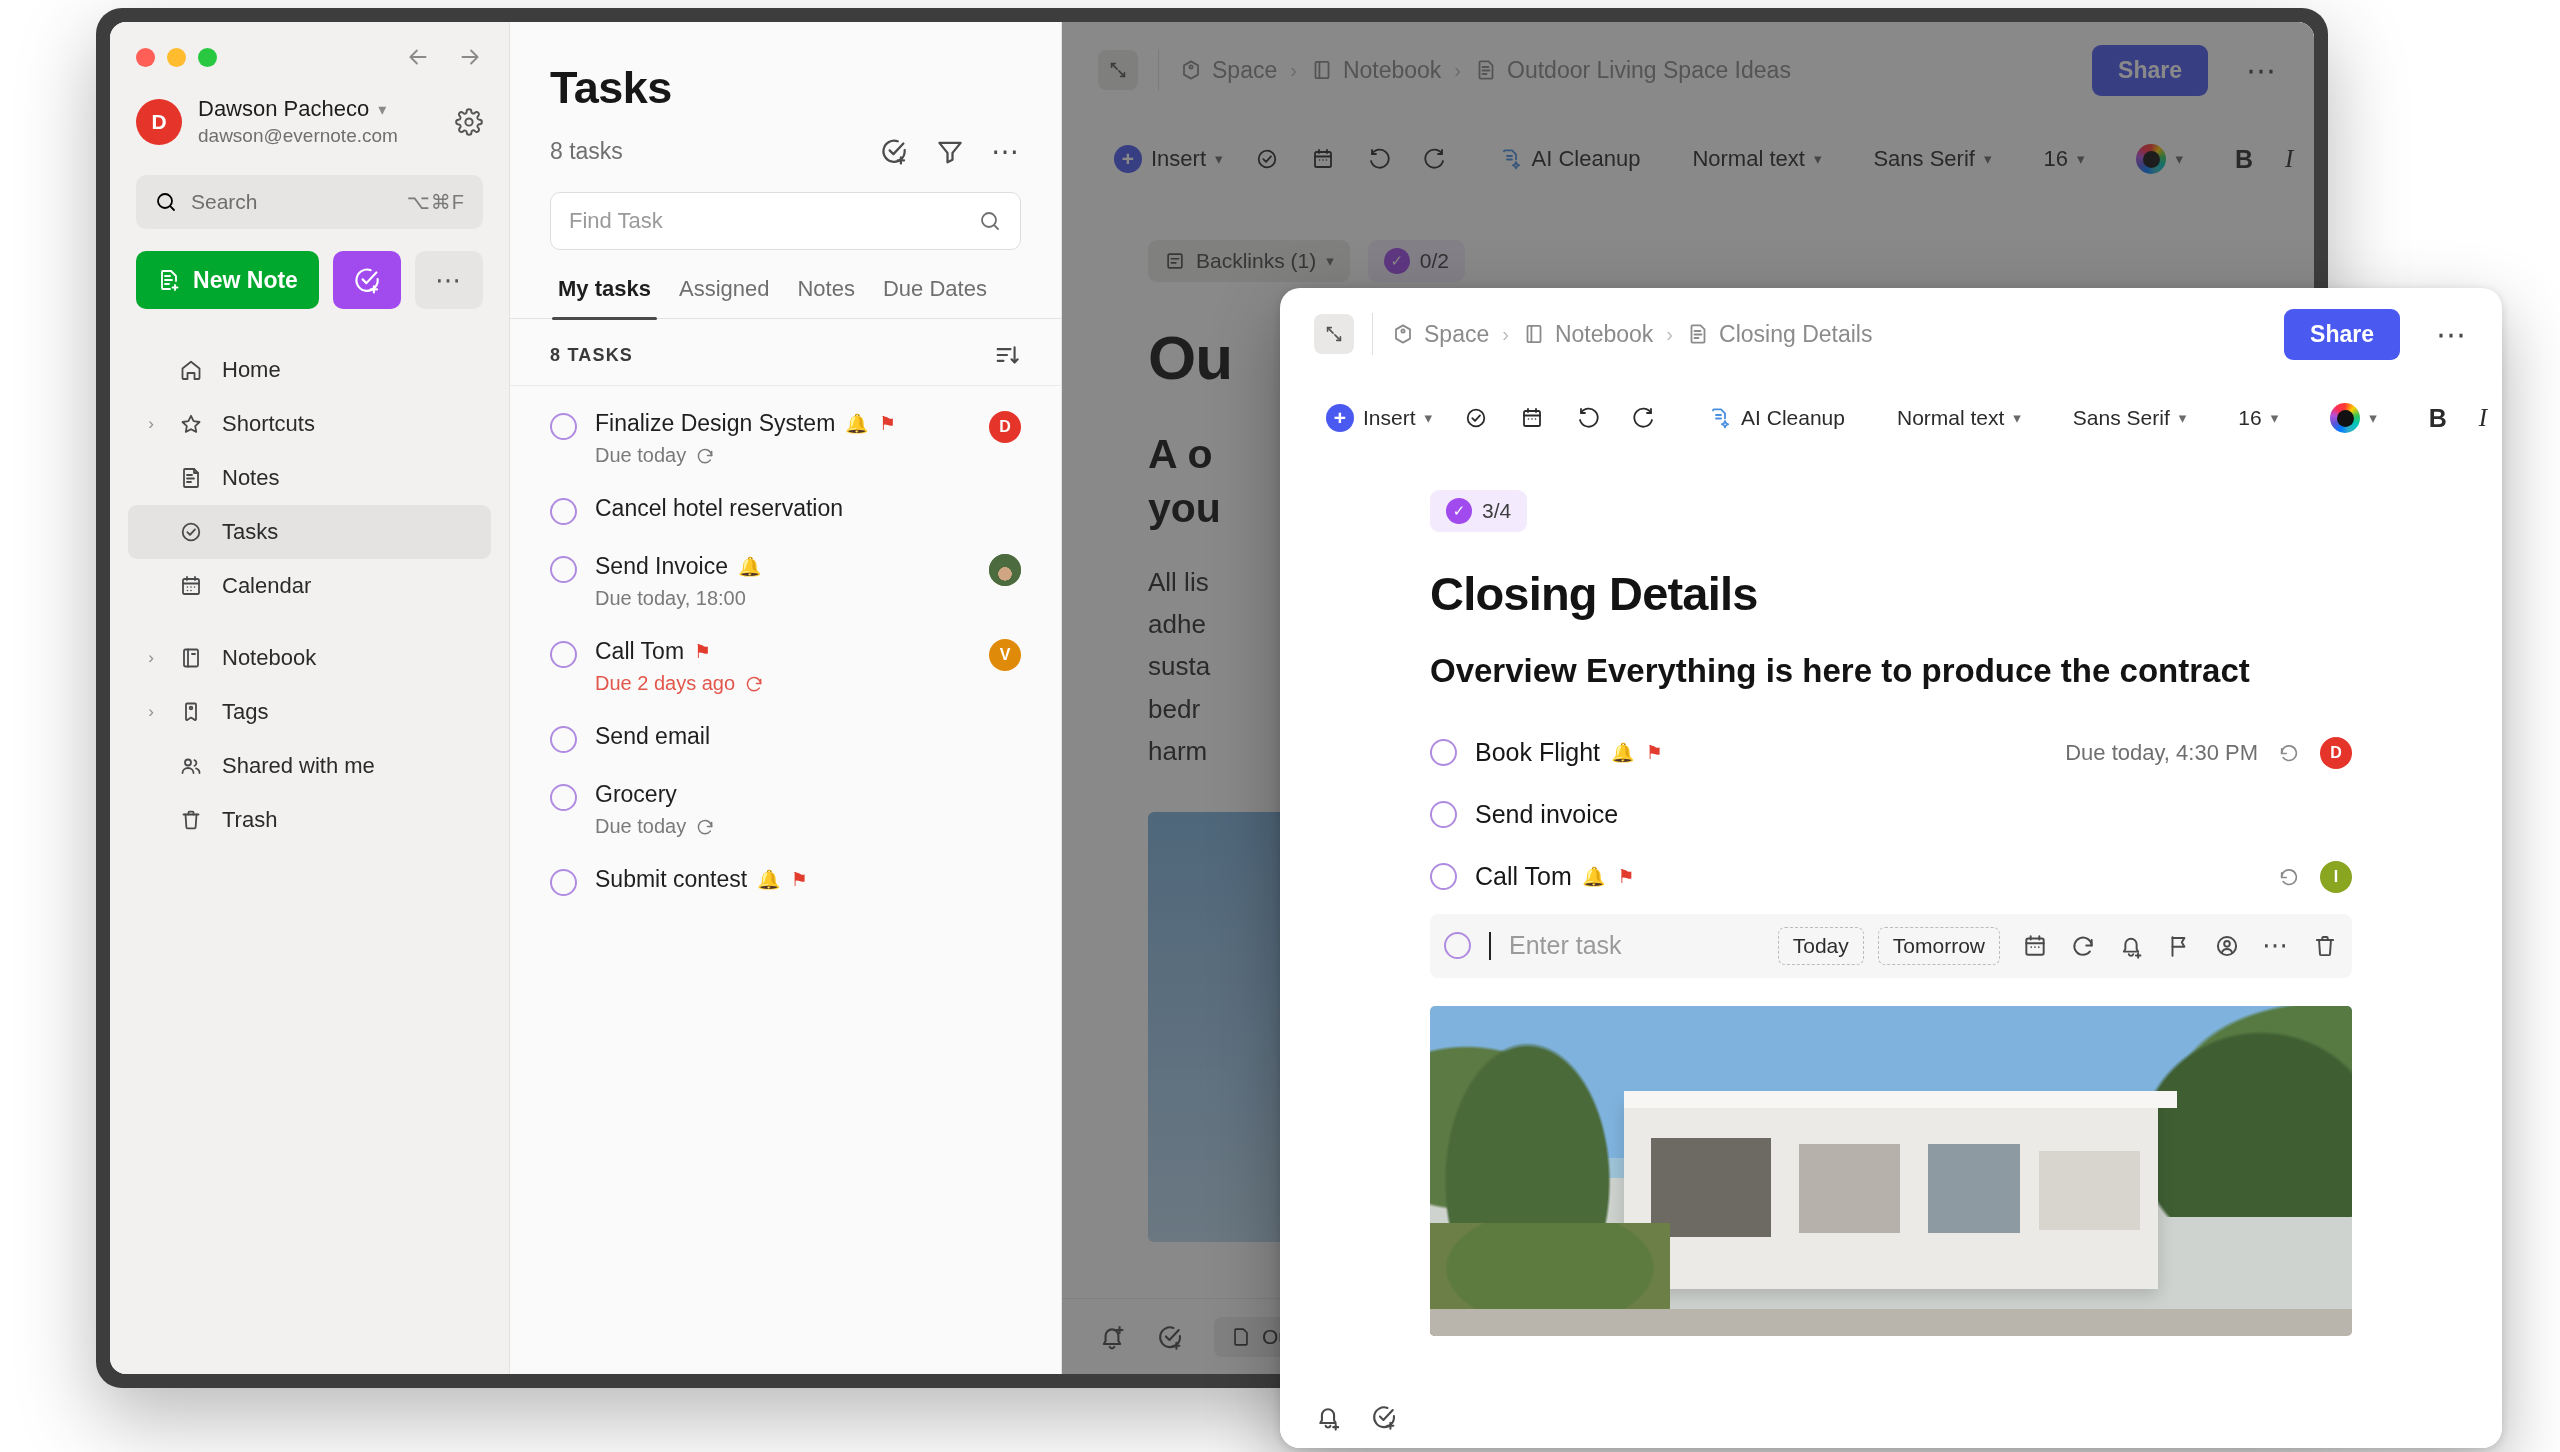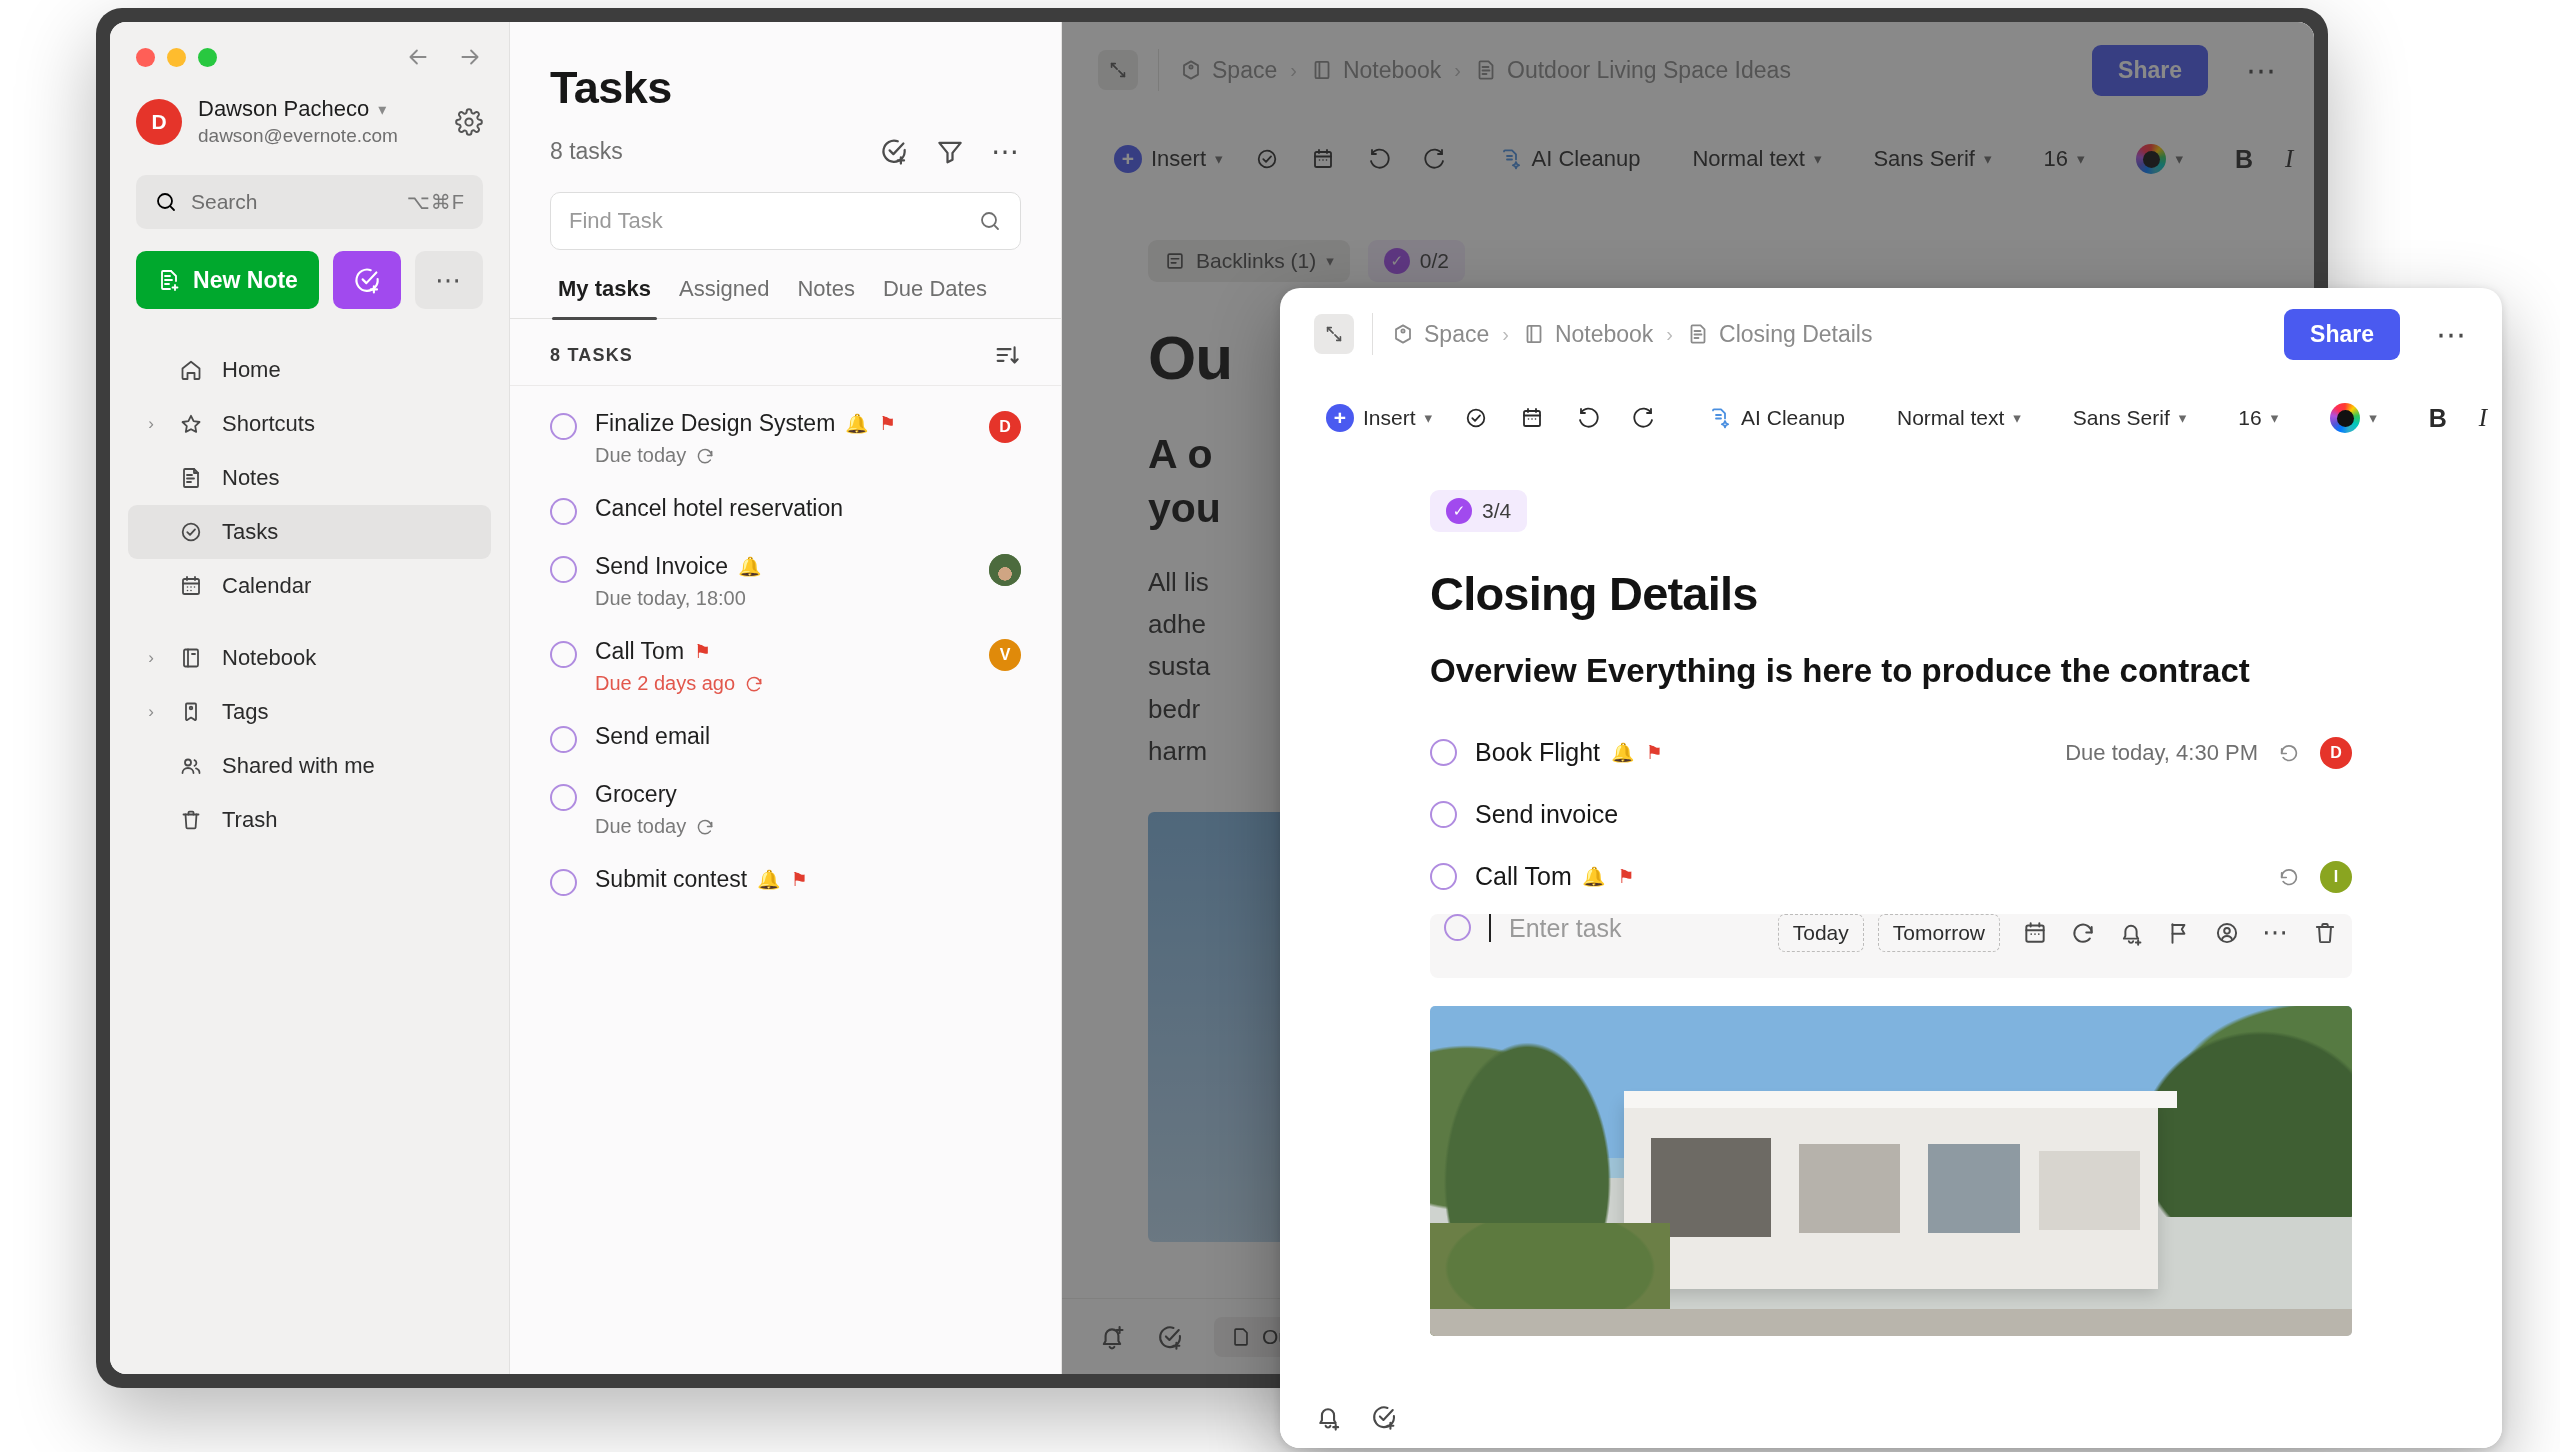--- a/index.html
+++ b/index.html
@@ -185,21 +185,21 @@
   .fw-h2 { font-size: 33px; font-weight:700; color:#131313; margin-top: 28px; line-height:1.35;}
   .fw-tasks { margin-top: 28px; }
   .fw-trow { display:flex; align-items:center; height: 62px; gap: 18px; }
   .fw-tcircle { width:27px;height:27px;border-radius:50%;border:2px solid #b08ce0; flex:none;}
   .fw-tname { font-size:25px; color:#171717; display:flex; align-items:center; gap:11px;}
   .fw-tright { margin-left:auto; display:flex; align-items:center; gap:20px;}
   .fw-tdue { font-size:22px; color:#6f6f6f;}
   .fw-rep { color:#8a8a8a; }
   .fw-ava { width:32px;height:32px;border-radius:50%;display:flex;align-items:center;justify-content:center;
     color:#fff;font-size:16px;font-weight:700; flex:none;}
-  .fw-entry { display:flex; align-items:flex-start; height: 64px; gap: 18px; background:#f7f6f6; border-radius:8px;
+  .fw-entry { display:flex; align-items:center; height: 64px; gap: 18px; background:#f7f6f6; border-radius:8px;
     padding: 0 14px; margin-top: 6px;}
   .fw-entry .caret { width:2px; height:28px; background:#222; }
   .fw-entry .ph { font-size:25px; color:#9a9a9a; }
   .fw-entry .chips { margin-left:auto; display:flex; align-items:center; gap: 14px; }
   .chip-dash { border:1.5px dashed #bdbcbb; border-radius:7px; padding:6px 14px; font-size:21px; color:#2d2d2d;}
   .fw-entry .icos { display:flex; align-items:center; gap: 22px; color:#4a4a4a; padding-left: 8px;}
   .fw-photo { margin-top: 28px; width: 100%; height: 330px; border-radius:5px; overflow:hidden; position:relative;}
   .fw-statusbar { height: 62px; display:flex; align-items:center; padding: 0 34px; gap: 28px; color:#4a4a4a; flex:none;
     background:#fff;}
 

